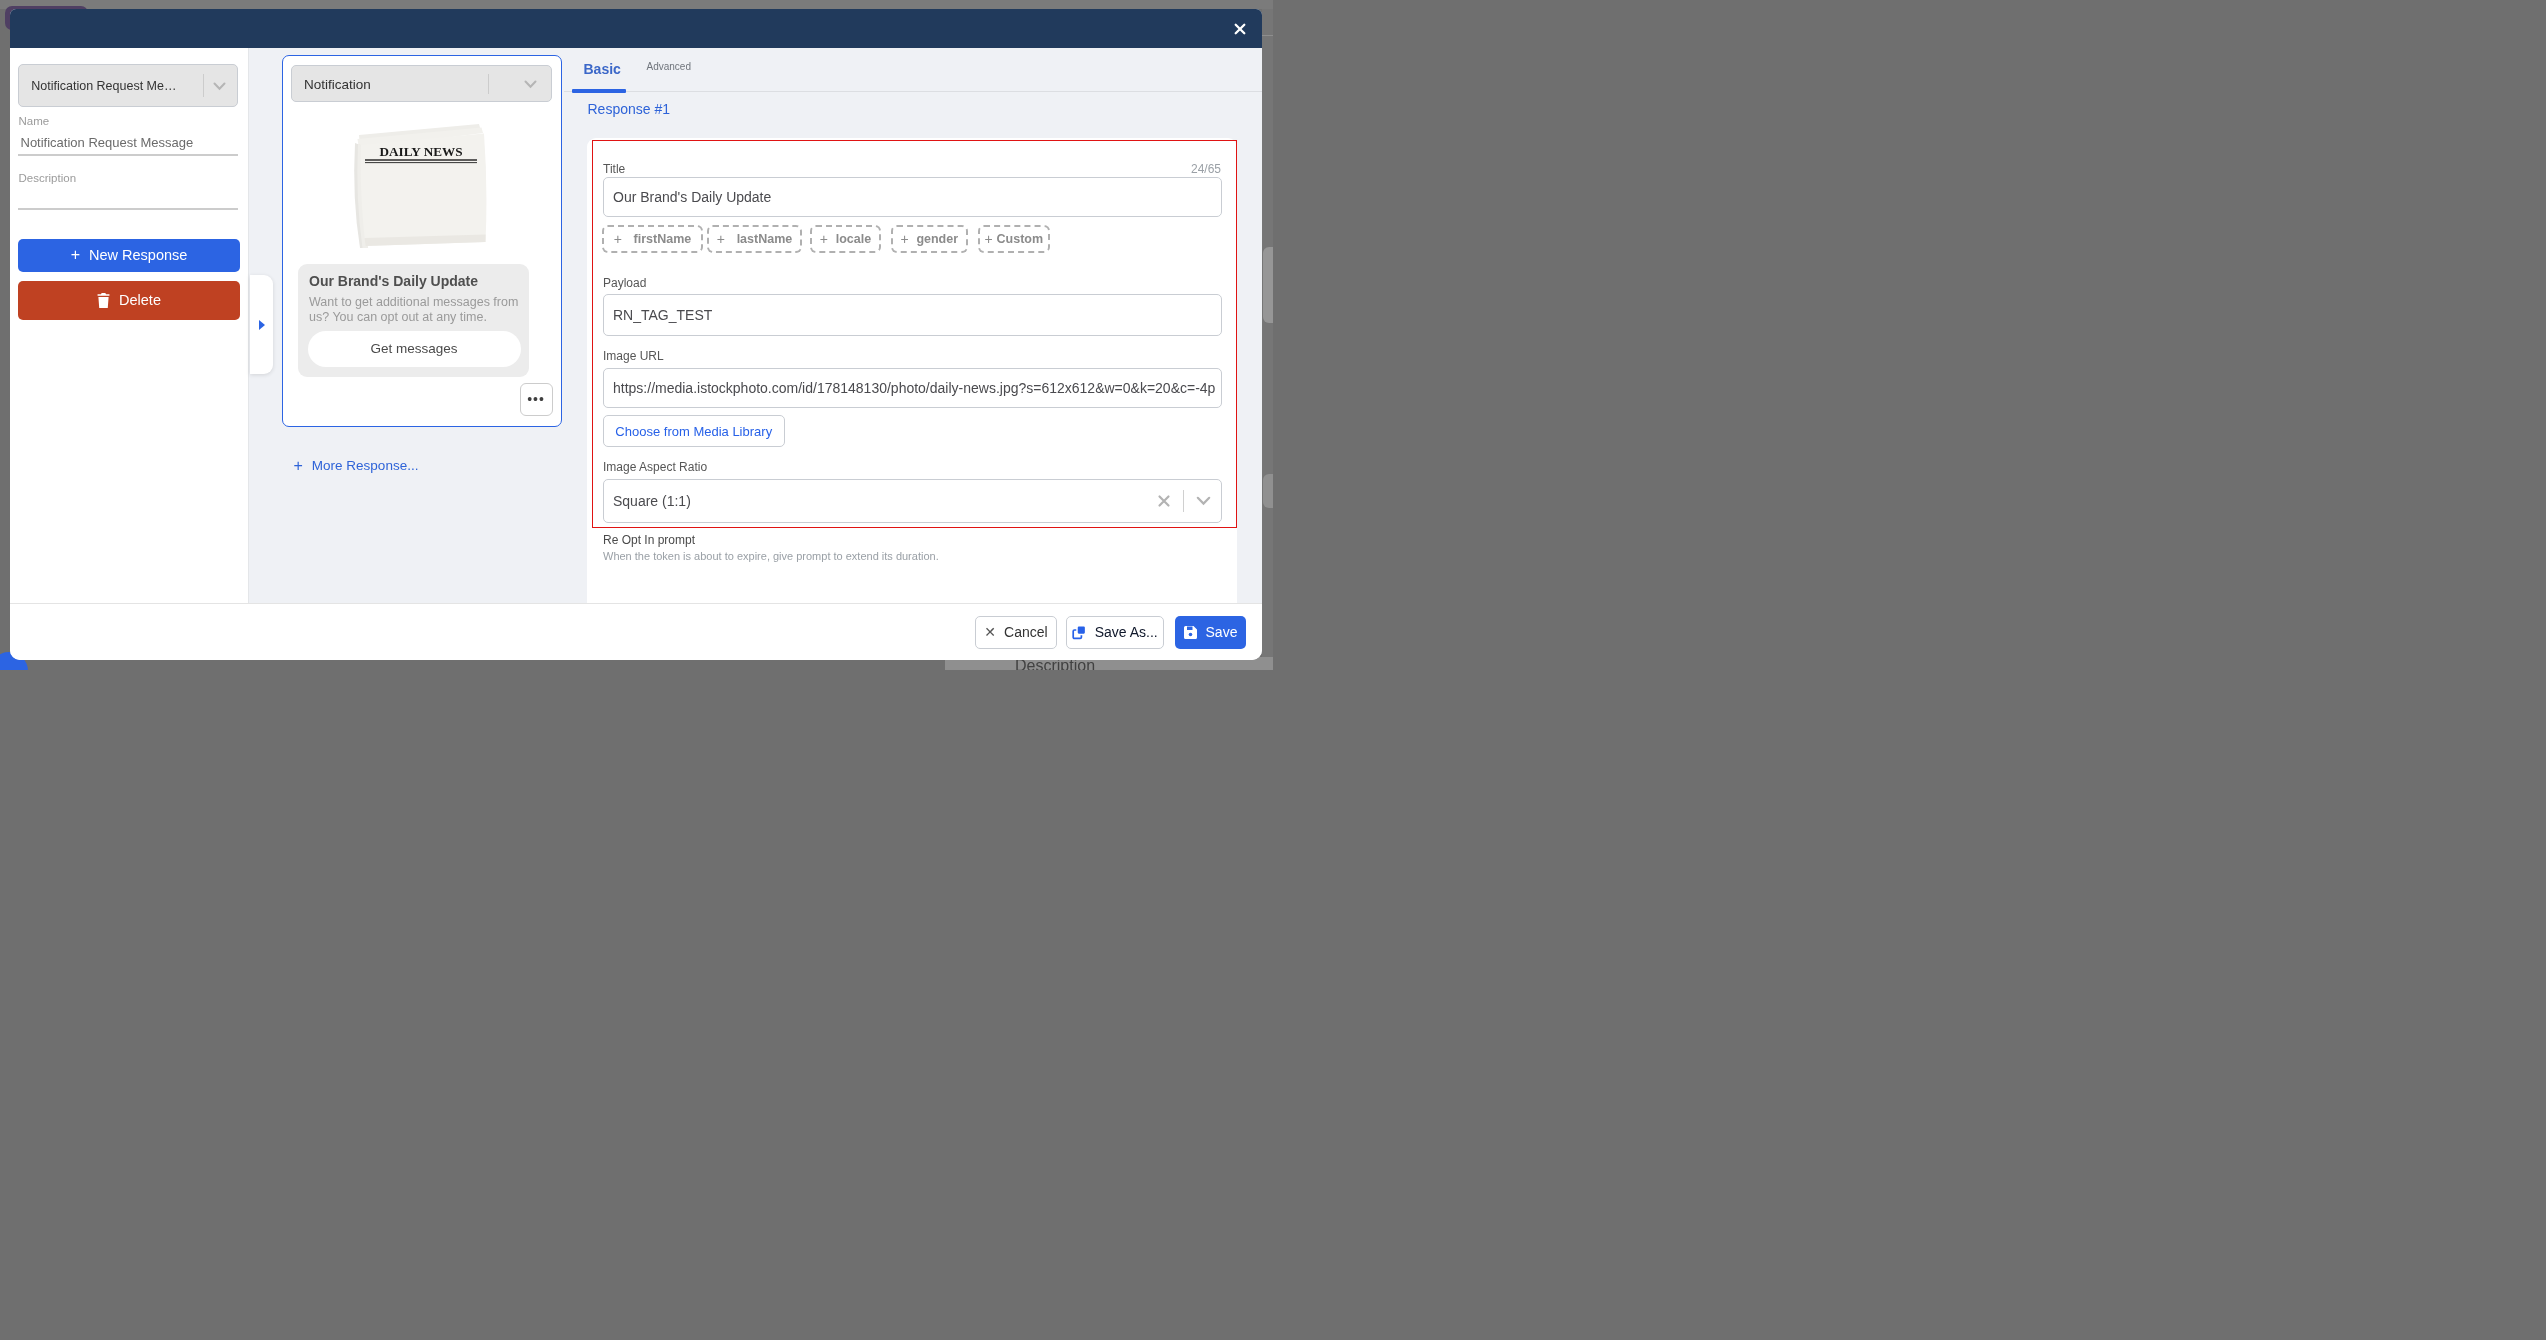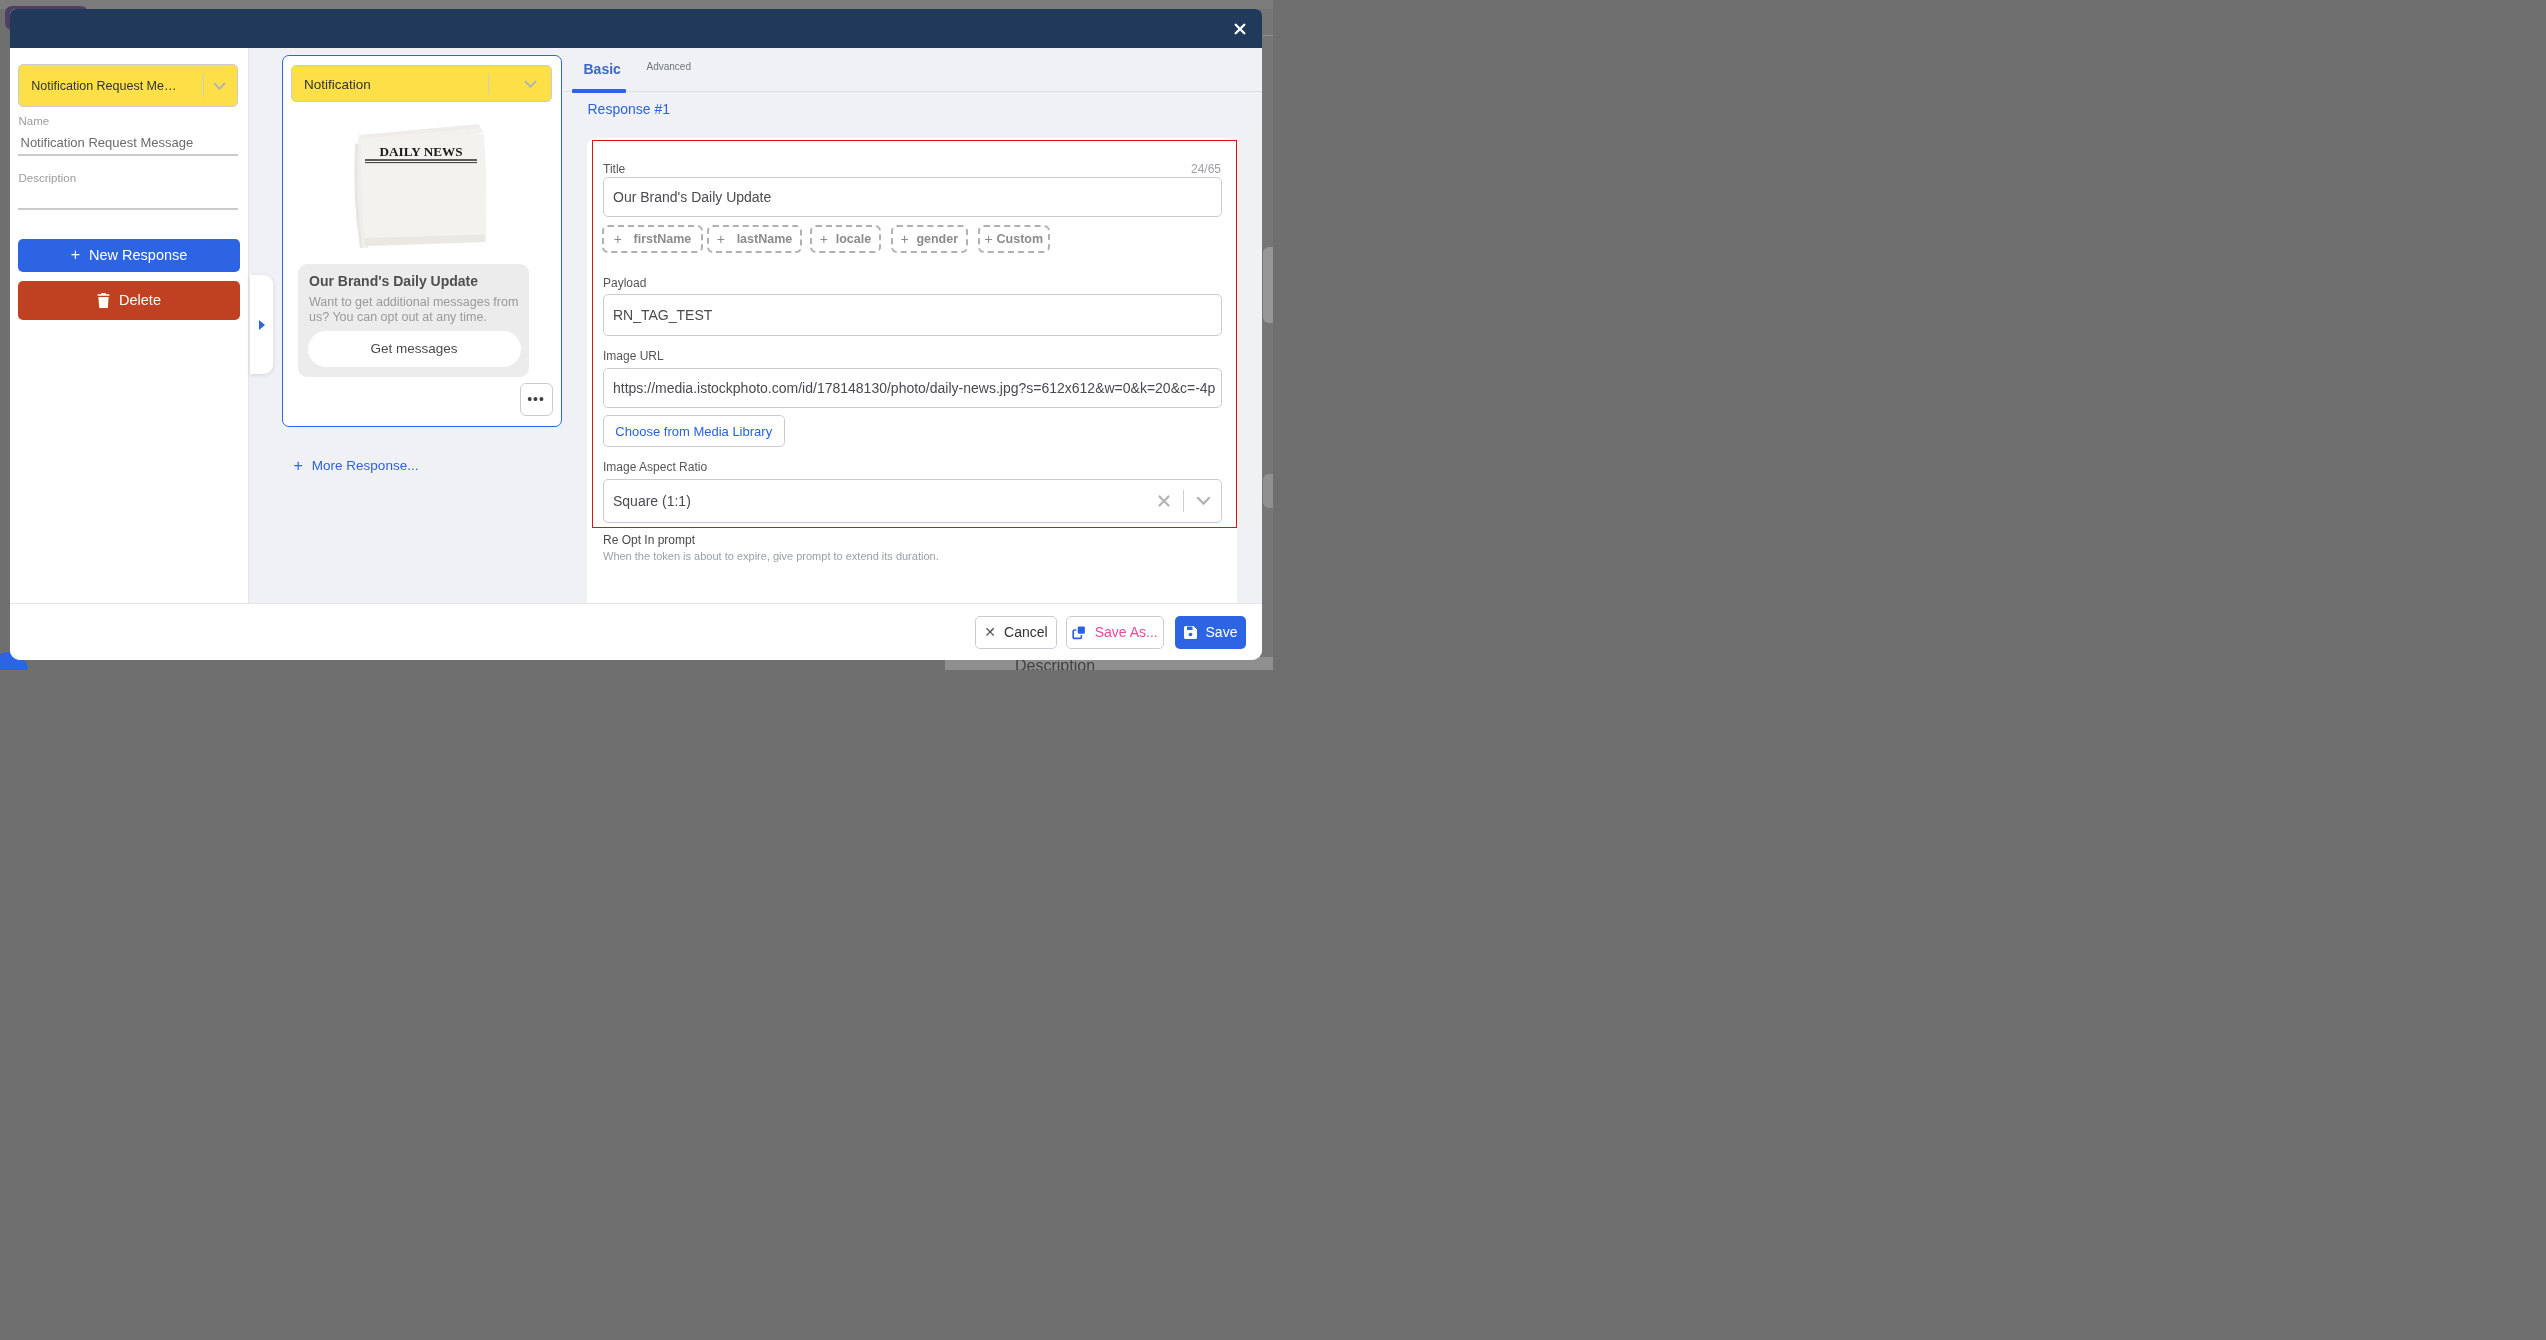--- a/index.html
+++ b/index.html
@@ -17,21 +17,21 @@
   #fab { left:-10px; top:652px; width:38px; height:38px; border-radius:50%; background:#2c64e3; }
 
   
   #modal { left:9.5px; top:8.5px; width:1252px; height:651px; background:#eff1f5; border-radius:6px 6px 10px 10px; overflow:hidden; }
   #mhead { left:0; top:0; width:100%; height:39.5px; background:#213a5c; }
   #mclose { right:11.5px; top:10px; width:20px; height:20px; }
   #mclose svg { display:block; }
 
   
   #lpanel { left:0; top:39.5px; width:239px; height:555px; background:#fff; border-right:1px solid #e4e6e9; }
-  .selbox { position:absolute; background:#fde047; border:1px solid #c9cdd3; border-radius:5px;padding-left:35px; }
+  .selbox { position:absolute; background:#e5e5e5; border:1px solid #c9cdd3; border-radius:5px;padding-left:35px; }
   .selbox .stext { position:absolute; left:12px; top:50%; transform:translateY(-50%); color:#333; white-space:nowrap; }
   .selbox .sdiv { position:absolute; top:22%; bottom:22%; width:1px; background:#ccc; }
   .selbox .schev { position:absolute; }
   #lsel { left:8.75px; top:16px; width:219.5px; height:43px; }
   #lsel .stext { font-size:12.5px; }
   #lsel .sdiv { left:184px; }
   #lsel .schev { left:194px; top:17px; }
   .lab { position:absolute; font-size:11.5px; color:#9b9b9b; }
   #lname-lab { left:9px; top:66.5px; }
   #lname-val { position:absolute; left:11px; top:87px; font-size:13px; color:#6b6b6b;text-align:center; }
@@ -90,21 +90,21 @@
   #f-ar { left:593.5px; top:470px; width:618.5px; height:44px; }
   #f-reopt-lab { position:absolute; left:593.5px; top:524.5px; font-size:12px; color:#4a4a4a; }
   #f-reopt-desc { position:absolute; left:593.5px; top:541px; font-size:11px; color:#9aa0a6; }
   #f-enabled { left:593px; top:567px; width:619px; height:34px; }
   .selicons { position:absolute; right:10px; top:0; height:100%; display:flex; align-items:center; }
 
   
   #mfoot { left:0; top:594.5px; width:1252px; height:56.5px; background:#fff; border-top:1px solid #e4e4e4; }
   .fbtn { position:absolute; top:11.5px; height:33.5px; border-radius:5px; display:flex; align-items:center; justify-content:center; font-size:14px; }
   #fcancel { left:965.5px; width:82px; border:1px solid #c9cdd3; color:#333; background:#fff; }
-  #fsaveas { left:1056.5px; width:97.5px; border:1px solid #c9cdd3; color:#ec4899; background:#fff; }
+  #fsaveas { left:1056.5px; width:97.5px; border:1px solid #c9cdd3; color:#0f172a; background:#fff; }
   #fsave { left:1165px; width:71px; background:#2c64e3; color:#fff; }
 </style>
 </head>
 <body>
   <div id="topstrip" class="abs" style="left:0;top:0;width:1273px;height:8.5px;background:#7b7b7b;"></div>
   <div id="rightcol" class="abs" style="left:1261.5px;top:8.5px;width:11.5px;height:651px;background:#767676;"></div>
   <div id="purple" class="abs"></div>
   <div id="bd-line" class="abs"></div>
   <div id="bd-strip1" class="abs"></div>
   <div id="bd-strip2" class="abs"></div>

